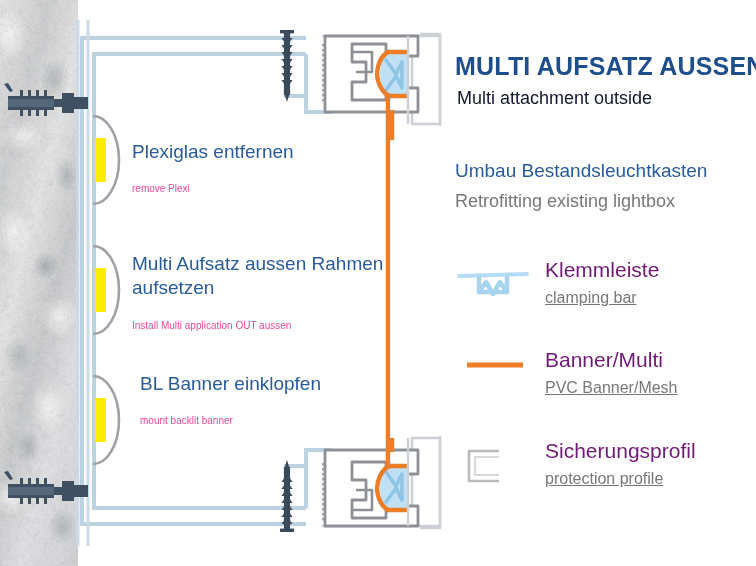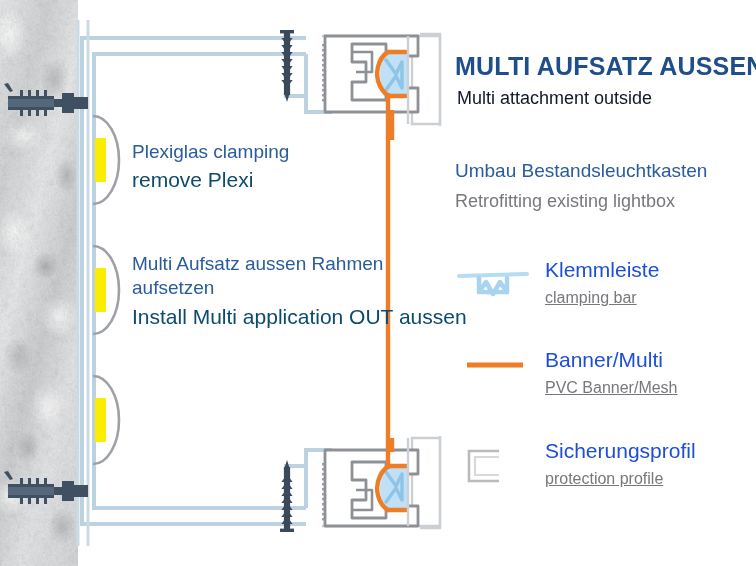--- a/index.html
+++ b/index.html
@@ -62,36 +62,36 @@
   }
 
   
   .legend-row { position: absolute; left: 455px; }
   .legend-icon {
     position: absolute; left: 0; top: 0;
     width: 76px; height: 44px;
   }
   .legend-de {
     position: absolute; left: 90px; top: -4px;
-    font-size: 21px; color: #1d4ed8; white-space: nowrap;
+    font-size: 21px; color: #701a75; white-space: nowrap;
   }
   .legend-en {
     position: absolute; left: 90px; top: 27px;
     font-size: 16px; color: #76787c; white-space: nowrap; text-decoration: underline;
   }
 
   
   .step { position: absolute; }
   .step-de {
     font-size: 19px; color: #2a5c9b; line-height: 1.28;
     white-space: nowrap;
   }
   .step-en {
-    font-size: 21px; color: #0c4a6e; line-height: 1.3;
-    white-space: nowrap; margin-top: 2px;
+    font-size: 10px; color: #ec4899; line-height: 1.3;
+    white-space: nowrap; margin-top: 18px;
   }
 
   
   #drawing {
     position: absolute; left: 0; top: 0;
     width: 756px; height: 566px;
     pointer-events: none;
   }
 </style>
 </head>
@@ -345,30 +345,34 @@
     <g transform="translate(287,30)">
       <use href="#screw"></use>
     </g>
 
     <g transform="translate(287,532) rotate(180)">
       <use href="#screw"></use>
     </g>
   </svg>
 
   <div class="step" style="left:132px; top:140px;">
-    <div class="step-de">Plexiglas clamping</div>
+    <div class="step-de">Plexiglas entfernen</div>
     <div class="step-en">remove Plexi</div>
   </div>
 
   <div class="step" style="left:132px; top:252px;">
     <div class="step-de">Multi Aufsatz aussen Rahmen</div>
     <div class="step-de">aufsetzen</div>
     <div class="step-en">Install Multi application OUT aussen</div>
   </div>
 
+  <div class="step" style="left:140px; top:372px;">
+    <div class="step-de">BL Banner einklopfen</div>
+    <div class="step-en">mount backlit banner</div>
+  </div>
 
   <div class="title-main">MULTI AUFSATZ AUSSEN</div>
   <div class="title-sub">Multi attachment outside</div>
 
   <div class="sect-main">Umbau Bestandsleuchtkasten</div>
   <div class="sect-sub">Retrofitting existing lightbox</div>
 
   <div class="legend-row" style="top:262px;">
     <svg class="legend-icon" viewBox="0 0 76 44">
       <path d="M4 14 L72 12" fill="none" stroke="#b4dcf4" stroke-width="4" stroke-linecap="round"></path>

